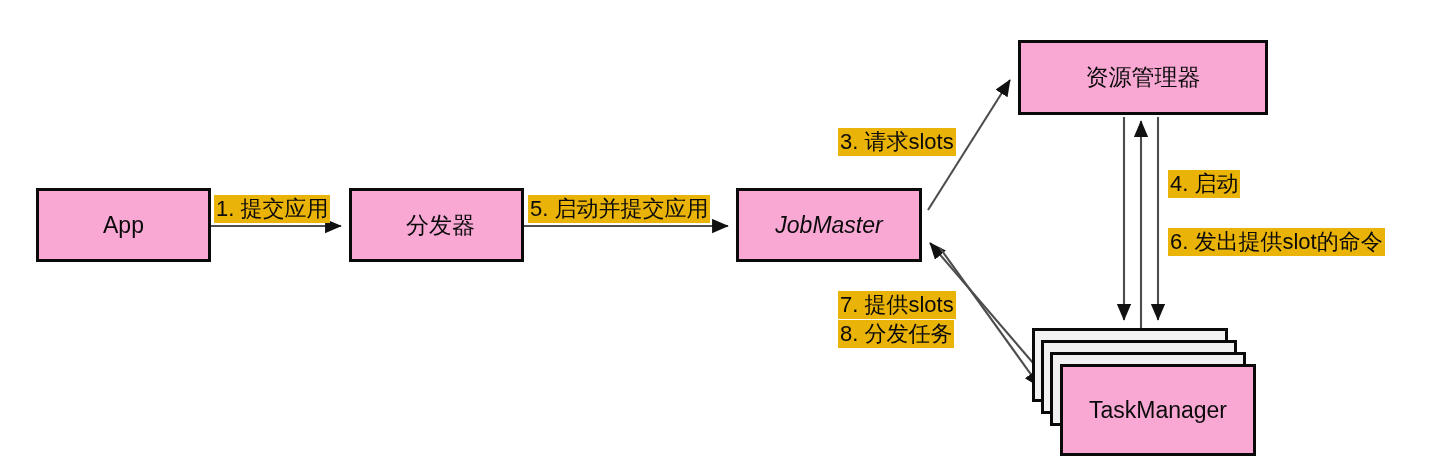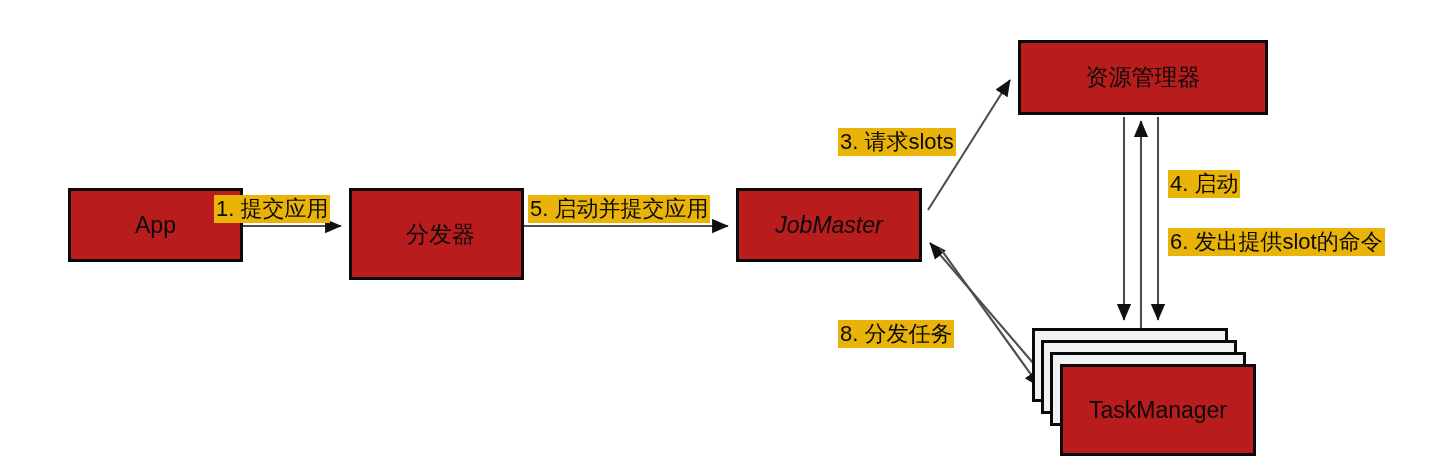--- a/index.html
+++ b/index.html
@@ -20,21 +20,21 @@
   svg.layer {
     position: absolute;
     left: 0;
     top: 0;
     width: 1432px;
     height: 476px;
   }
   .node {
     position: absolute;
     box-sizing: border-box;
-    background: #b91c1c;
+    background: #f9a8d4;
     border: 3px solid #0a0a0a;
     display: flex;
     align-items: center;
     justify-content: center;
     color: #0a0a0a;
     font-size: 23px;
     line-height: 1;
     white-space: nowrap;
   }
   .stack-shadow {
@@ -94,25 +94,25 @@
 
     <g>
       <path d="M1046,378 L930,243" stroke="#4d4d4d" stroke-width="2.1" fill="none" marker-end="url(#ah)"></path>
     </g>
 
     <g>
       <path d="M940,248 L1040,387" stroke="#4d4d4d" stroke-width="2.1" fill="none" marker-end="url(#ah)"></path>
     </g>
   </svg>
 
-  <div class="node" style="left:36px; top:188px; width:175px; height:74px;margin-left:32px;">
+  <div class="node" style="left:36px; top:188px; width:175px; height:74px;">
     <span>App</span>
   </div>
 
-  <div class="node" style="left:349px; top:188px; width:175px; height:92px;padding-left:8px;">
+  <div class="node" style="left:349px; top:188px; width:175px; height:74px;padding-left:8px;">
     <span>分发器</span>
   </div>
 
   <div class="node" style="left:736px; top:188px; width:186px; height:74px;font-style:italic;">
     <span>JobMaster</span>
   </div>
 
   <div class="node" style="left:1018px; top:40px; width:250px; height:75px;">
     <span>资源管理器</span>
   </div>
@@ -128,16 +128,17 @@
 
   <div class="edge-label" style="left:528px; top:195px;">5. 启动并提交应用</div>
 
   <div class="edge-label" style="left:838px; top:128px;">3. 请求slots</div>
 
   <div class="edge-label" style="left:1168px; top:170px;">4. 启动</div>
 
 
   <div class="edge-label" style="left:1168px; top:228px;">6. 发出提供slot的命令</div>
 
+  <div class="edge-label" style="left:838px; top:291px;">7. 提供slots</div>
 
   <div class="edge-label" style="left:838px; top:320px;">8. 分发任务</div>
 
 </div>
 
 </body></html>

